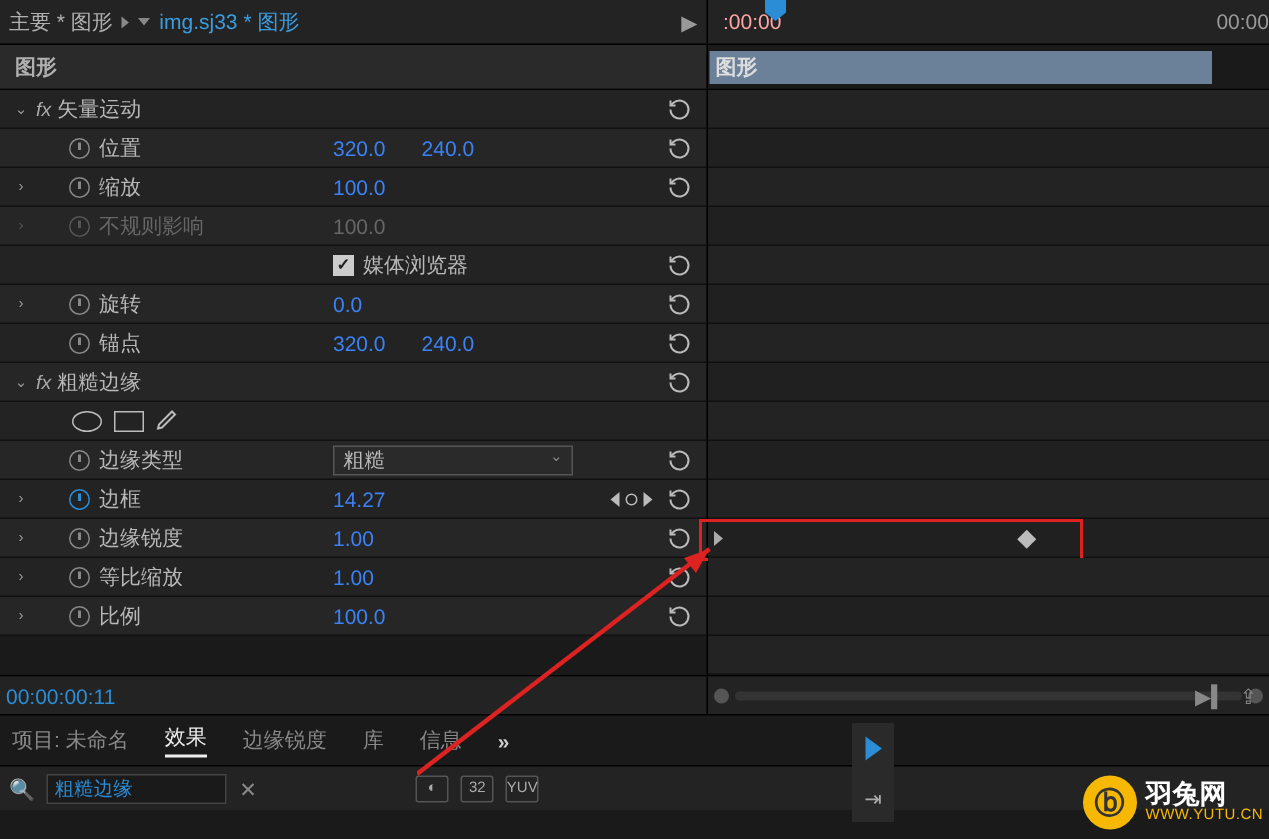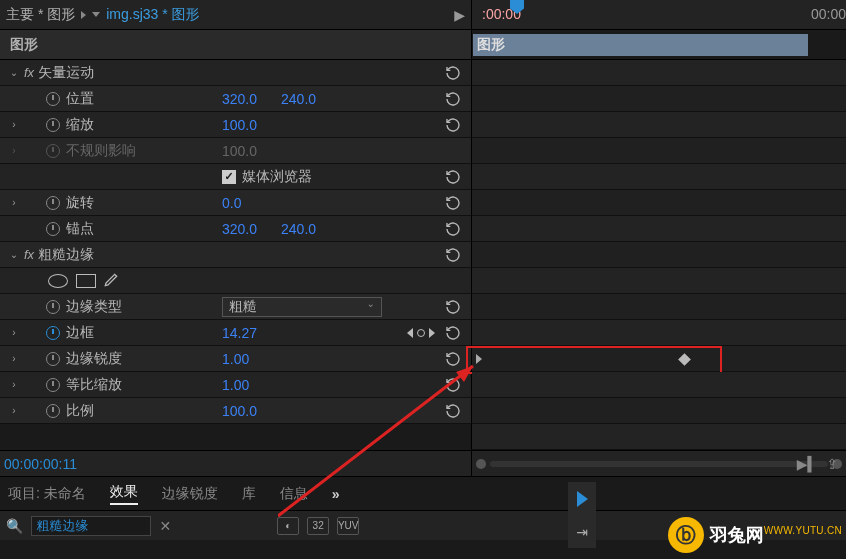--- a/index.html
+++ b/index.html
@@ -287,21 +287,21 @@
   position:absolute;
   right:4px; bottom:6px;
   display:flex; align-items:center; gap:6px;
 }
 .brand-circ{
   width:36px; height:36px; border-radius:50%;
   background:#f6b800;
   display:flex; align-items:center; justify-content:center;
   font-size:20px; color:#333; font-weight:bold;
 }
-.brand-text{ display:flex; flex-direction:row; line-height:1.05;}
+.brand-text{ display:flex; flex-direction:column; line-height:1.05;}
 .brand-text .cn{ color:#fff; font-size:18px; font-weight:bold;}
 .brand-text .url{ color:#f6b800; font-size:10px; letter-spacing:0.3px;}
 
 
 .red-arrow{
   position:absolute;
   pointer-events:none;
 }
 </style>
 </head>

